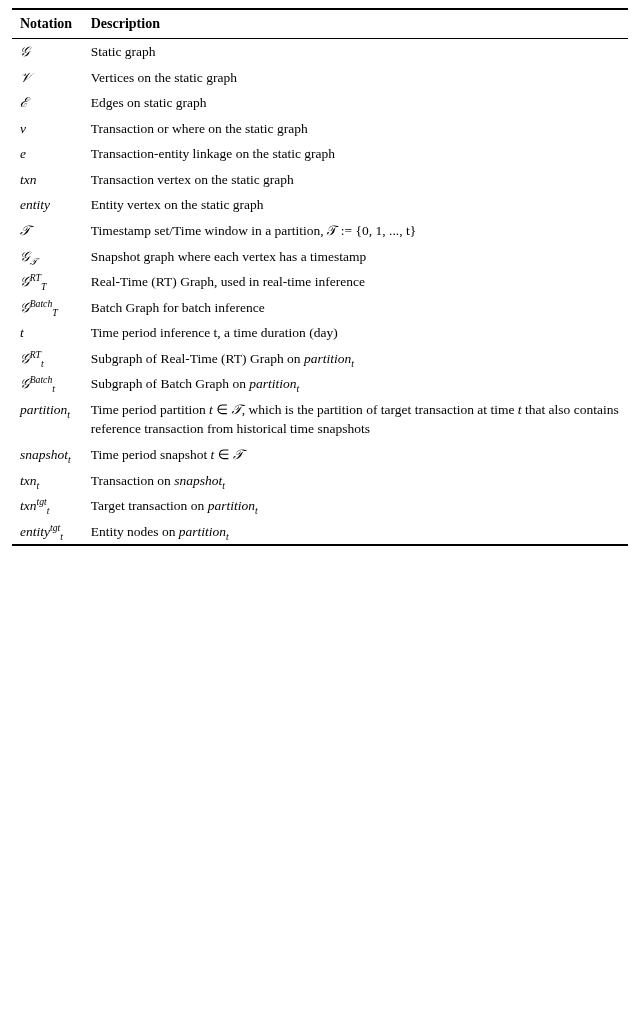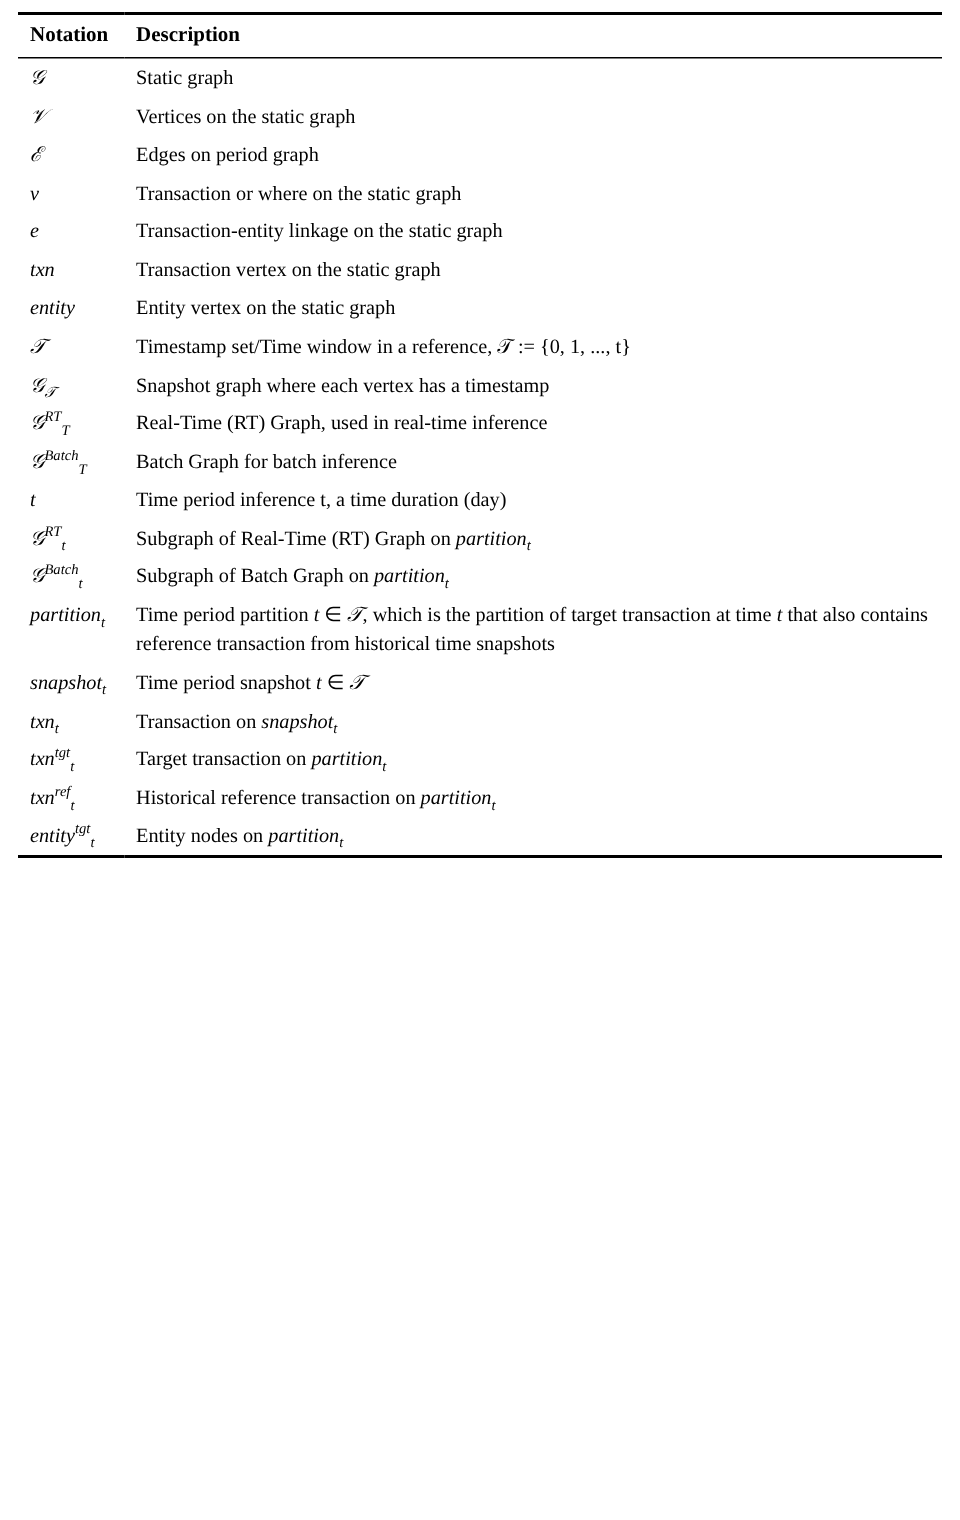--- a/index.html
+++ b/index.html
@@ -61,41 +61,41 @@
     <tr>
           <td><i>𝒢</i></td>
           <td>Static graph</td>
         </tr>
         <tr>
           <td><i>𝒱</i></td>
           <td>Vertices on the static graph</td>
         </tr>
         <tr>
           <td><i>ℰ</i></td>
-          <td>Edges on period graph</td>
+          <td>Edges on static graph</td>
         </tr>
         <tr>
           <td><i>v</i></td>
           <td>Transaction or where on the static graph</td>
         </tr>
         <tr>
           <td><i>e</i></td>
           <td>Transaction-entity linkage on the static graph</td>
         </tr>
         <tr>
           <td><i>txn</i></td>
           <td>Transaction vertex on the static graph</td>
         </tr>
         <tr>
           <td><i>entity</i></td>
           <td>Entity vertex on the static graph</td>
         </tr>
         <tr>
           <td><i>𝒯</i></td>
-          <td>Timestamp set/Time window in a reference, 𝒯 := {0, 1, ..., t}</td>
+          <td>Timestamp set/Time window in a partition, 𝒯 := {0, 1, ..., t}</td>
         </tr>
         <tr>
           <td><i>𝒢</i><sub><i>𝒯</i></sub></td>
           <td>Snapshot graph where each vertex has a timestamp</td>
         </tr>
         <tr>
           <td><i>𝒢</i><sup><i>RT</i></sup><sub><i>T</i></sub></td>
           <td>Real-Time (RT) Graph, used in real-time inference</td>
         </tr>
         <tr>
@@ -124,22 +124,18 @@
         </tr>
         <tr>
           <td><i>txn</i><sub><i>t</i></sub></td>
           <td>Transaction on <i>snapshot</i><sub><i>t</i></sub></td>
         </tr>
         <tr>
           <td><i>txn</i><sup><i>tgt</i></sup><sub><i>t</i></sub></td>
           <td>Target transaction on <i>partition</i><sub><i>t</i></sub></td>
         </tr>
         <tr>
-          <td><i>txn</i><sup><i>ref</i></sup><sub><i>t</i></sub></td>
-          <td>Historical reference transaction on <i>partition</i><sub><i>t</i></sub></td>
-        </tr>
-        <tr>
           <td><i>entity</i><sup><i>tgt</i></sup><sub><i>t</i></sub></td>
           <td>Entity nodes on <i>partition</i><sub><i>t</i></sub></td>
         </tr>
       </tbody>
   </table>
 </div>
 
 </body></html>

